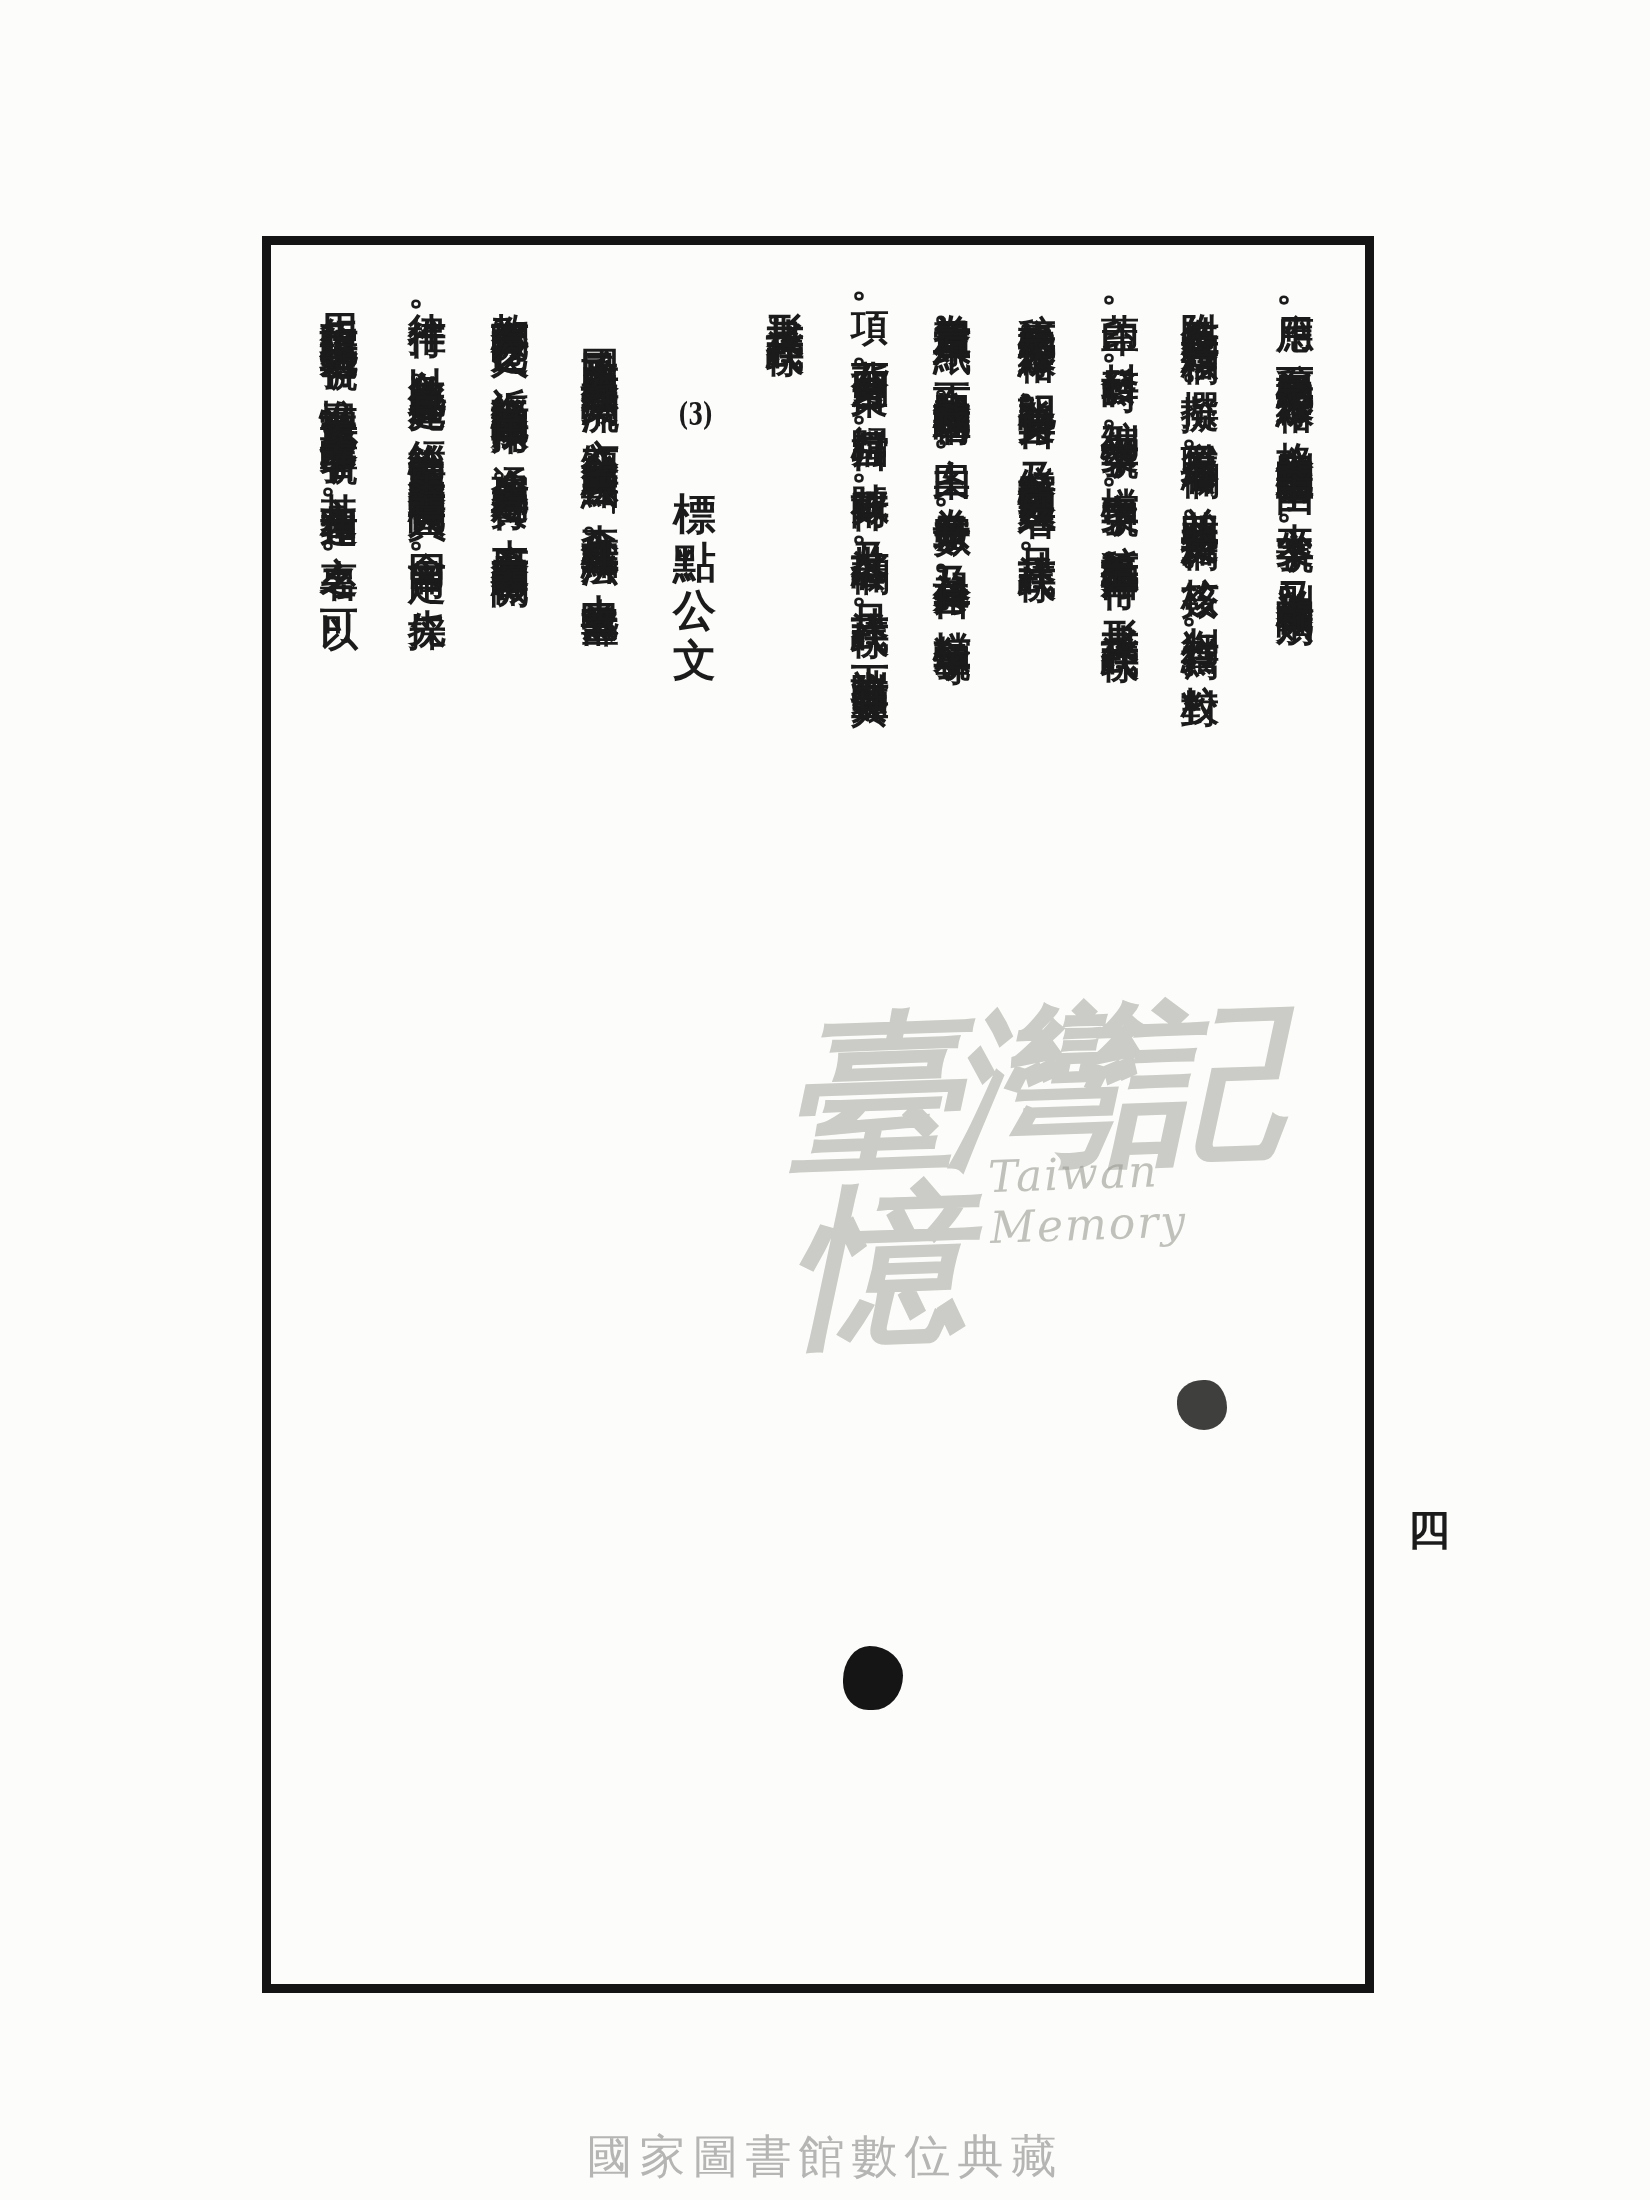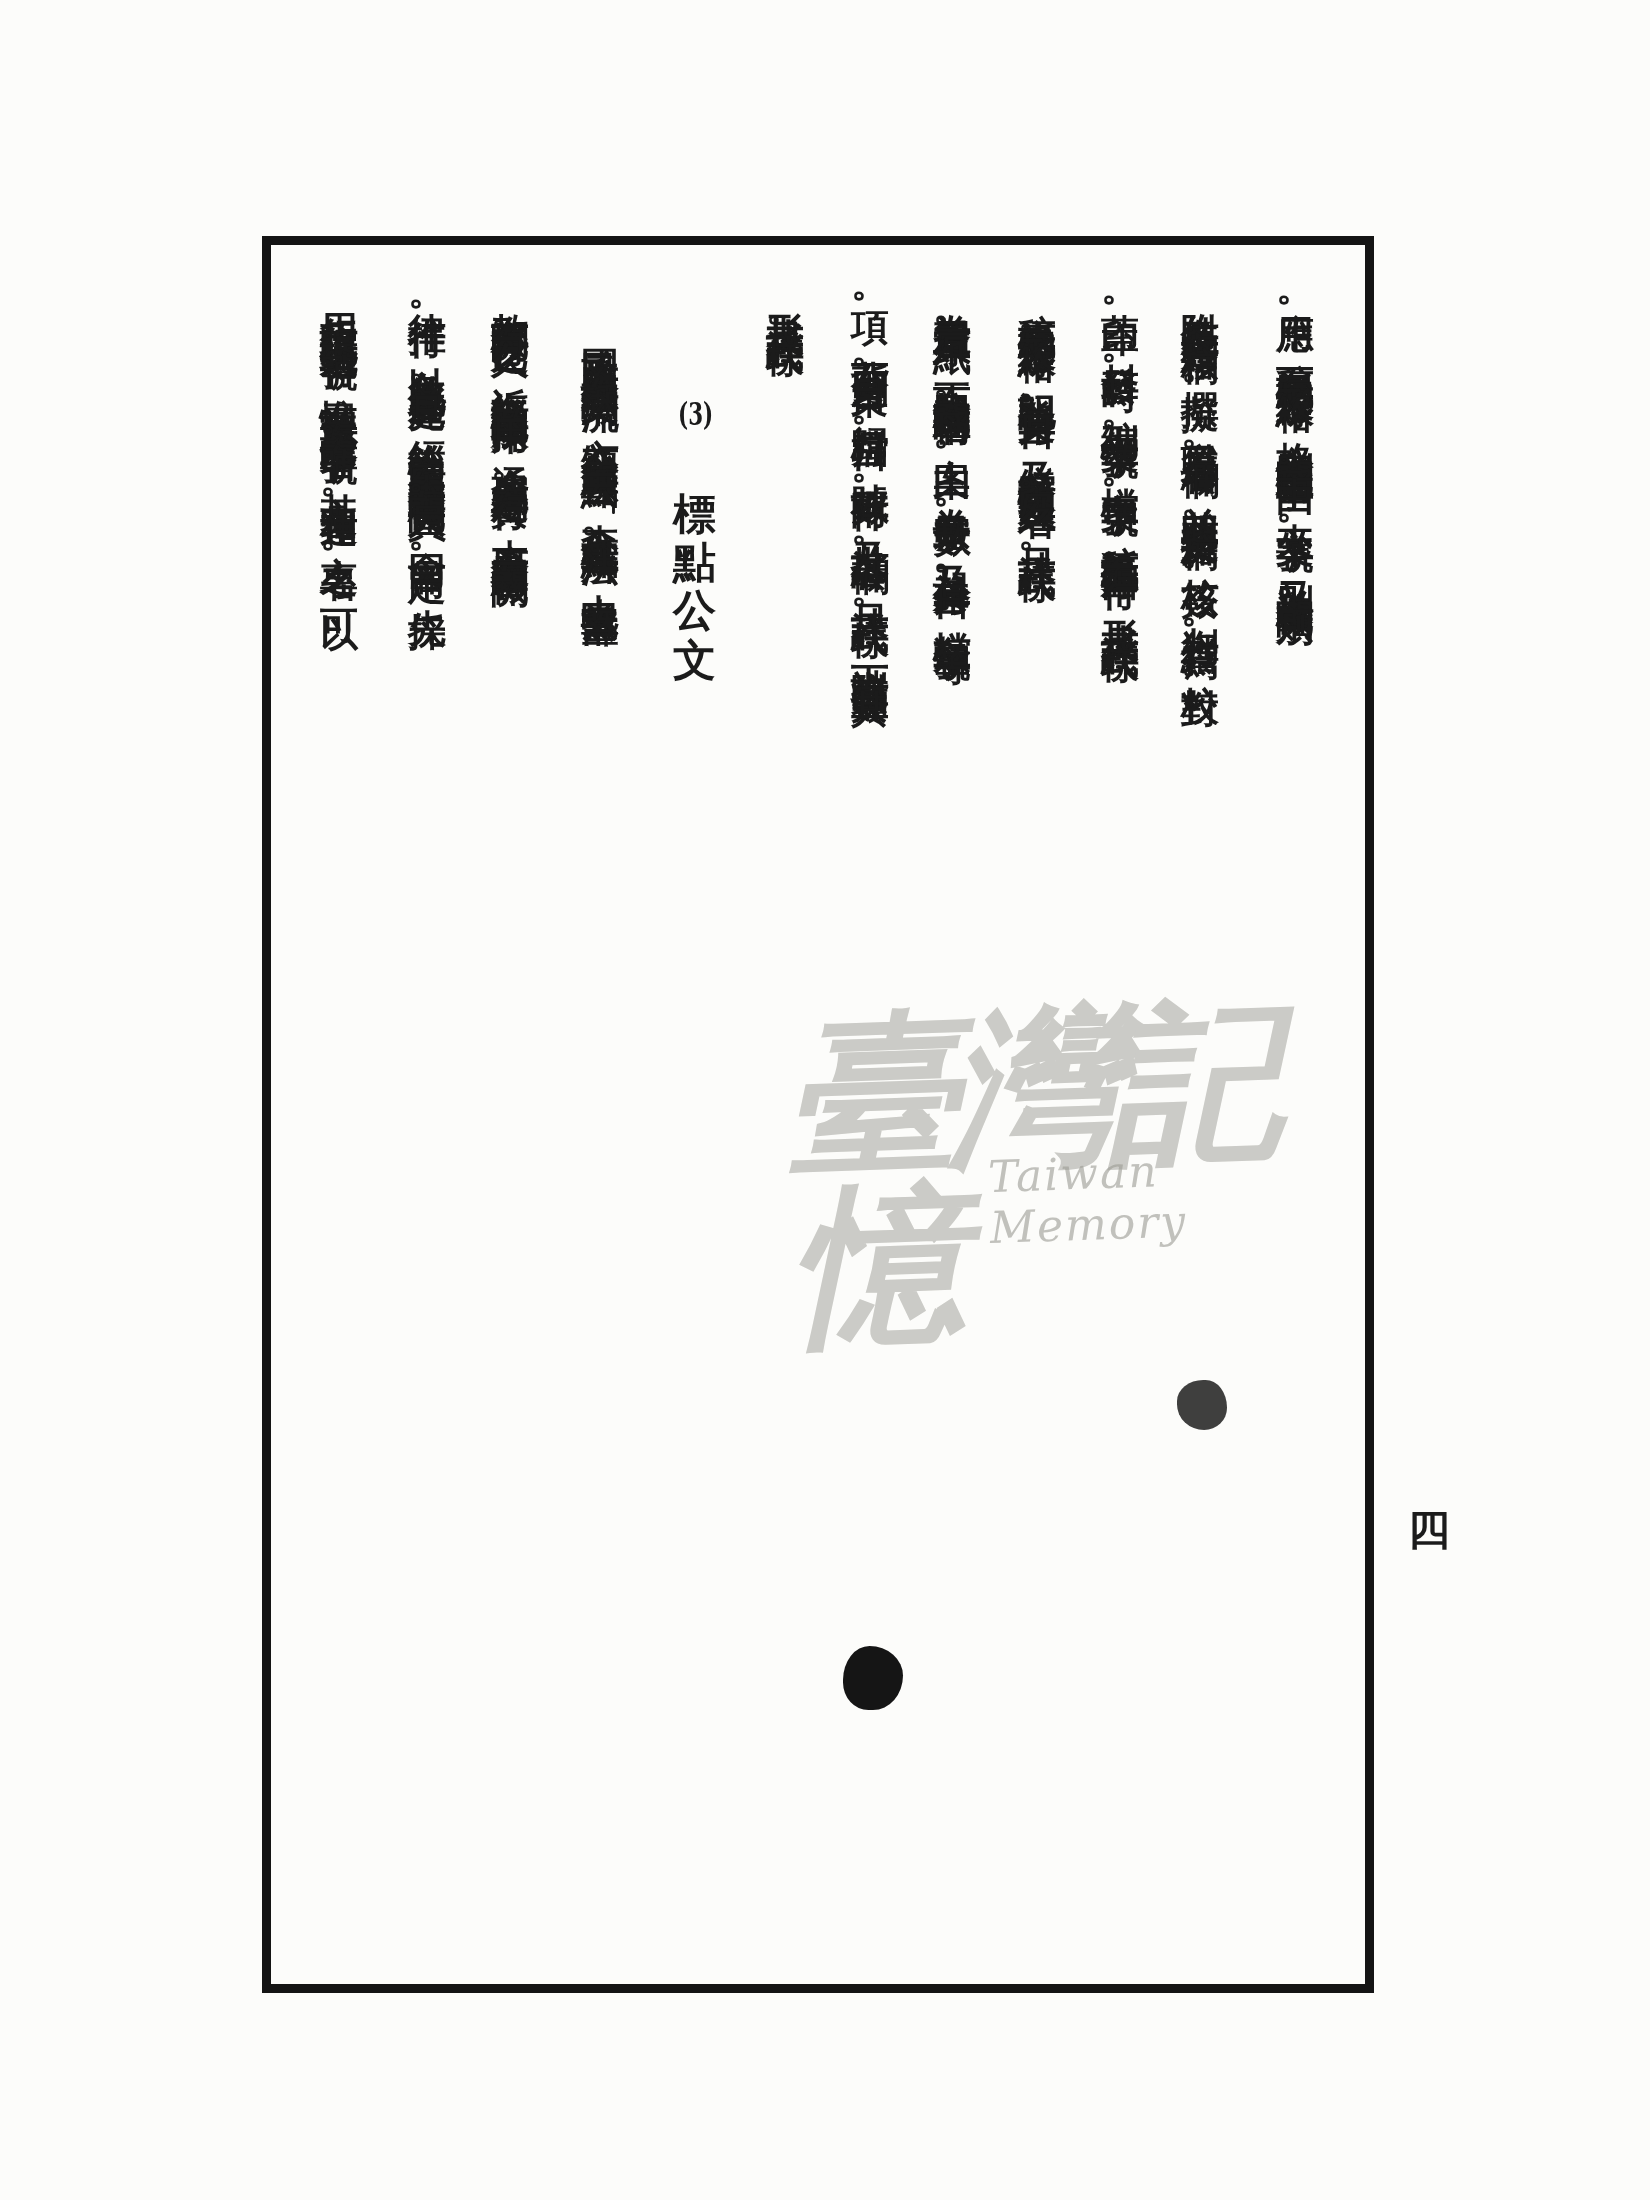--- a/index.html
+++ b/index.html
@@ -141,14 +141,15 @@
   <div class="watermark">
     <div class="watermark-cjk">臺灣記憶</div>
     <div class="watermark-latin">Taiwan Memory</div>
   </div>
 
   <div class="ink-blot blot-1"></div>
   <div class="ink-blot blot-2"></div>
 
   <div class="folio">四</div>
 
+  <div class="footer">國家圖書館數位典藏</div>
 
 </div>
 
 </body></html>

